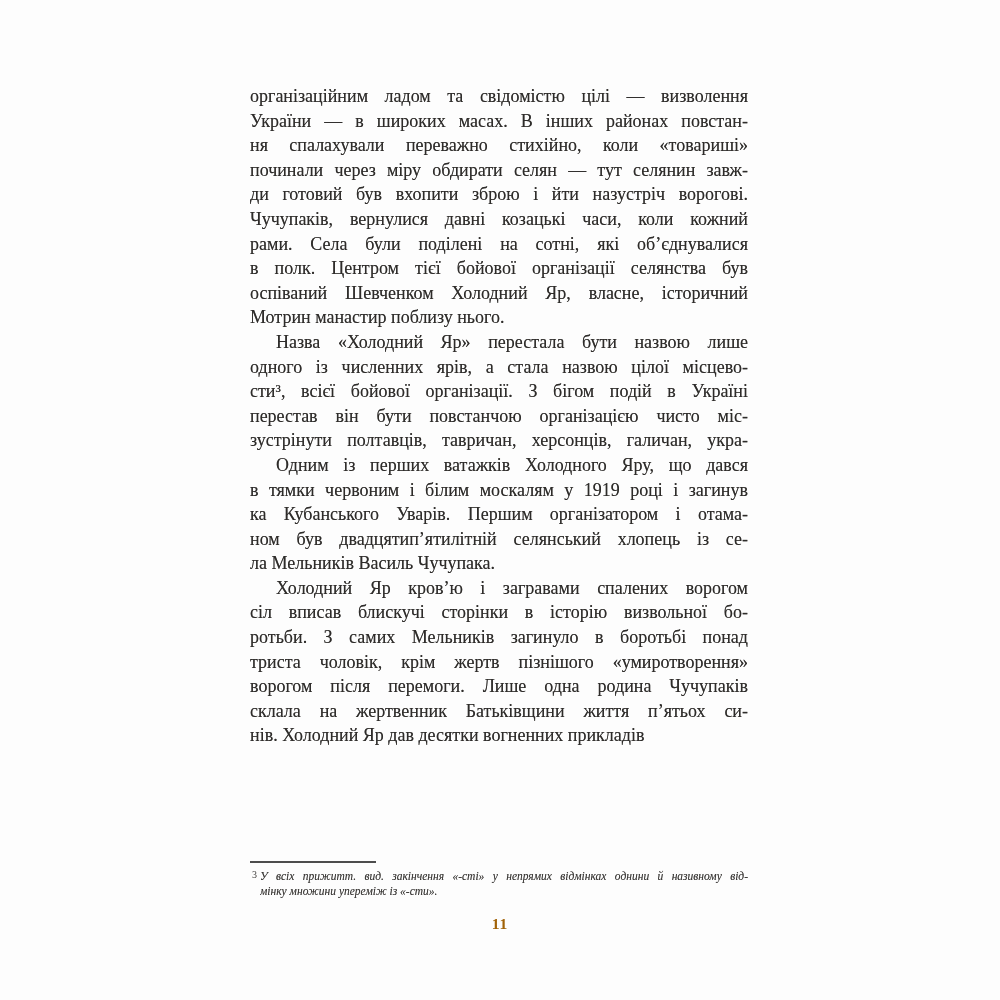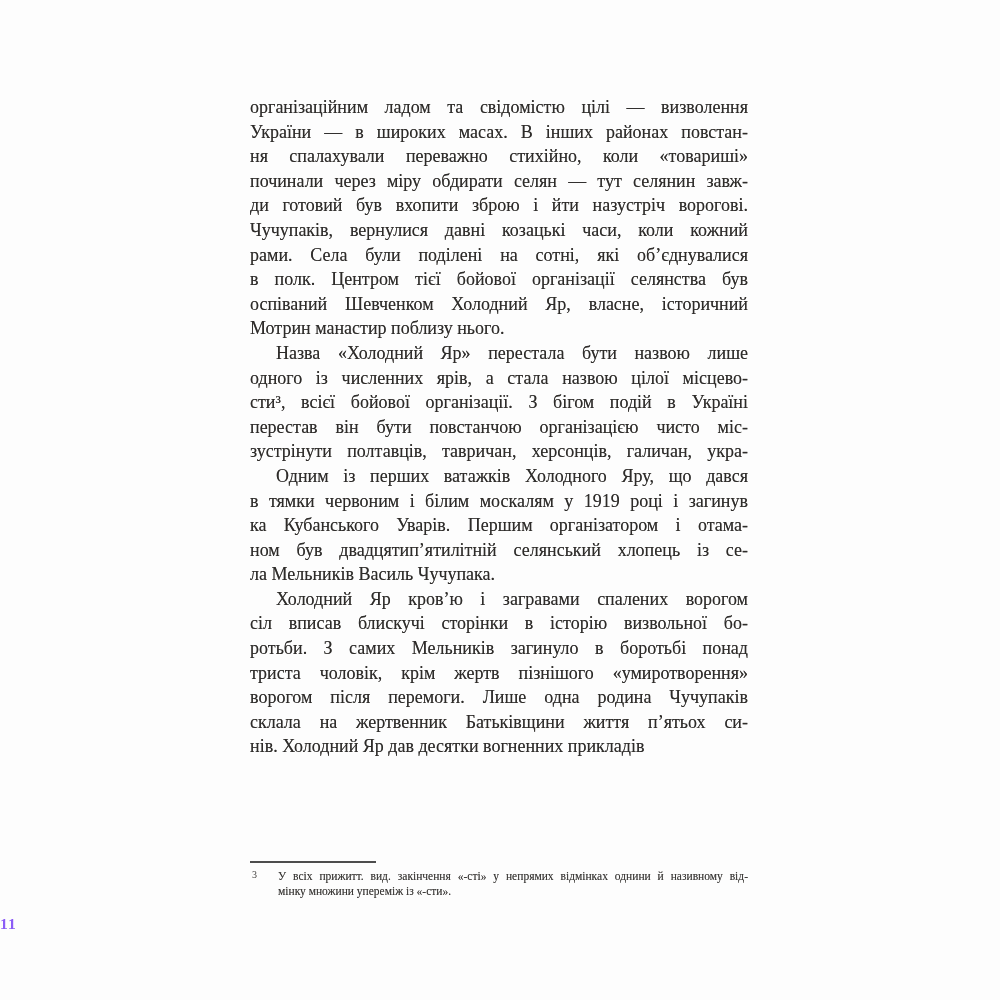--- a/index.html
+++ b/index.html
@@ -12,21 +12,21 @@
     width: 1000px;
     height: 1000px;
     background: #fdfdfd;
     font-family: "Liberation Serif", serif;
     color: #2e2c2a;
     overflow: hidden;
   }
   .text-block {
     position: absolute;
     left: 250px;
-    top: 95px;
+    top: 84px;
     width: 498px;
   }
   .para {
     margin: 0;
     padding: 0;
   }
   .line {
     font-size: 18px;
     line-height: 24.6px;
     text-align: justify;
@@ -59,44 +59,46 @@
   }
   .fn-marker {
     position: absolute;
     left: 2px;
     top: 0px;
     font-size: 10px;
     line-height: 12px;
     color: #3a3836;
   }
   .fn-lines {
-    margin-left: 28px;
+    margin-left: 10px;
+    font-style: italic;
   }
   .fn-line {
     font-size: 11.5px;
     line-height: 15px;
     text-align: justify;
     text-align-last: justify;
     color: #3a3836;
     overflow: hidden;
     max-height: 15px;
     text-shadow: 0 0 0.4px rgba(58,56,54,0.5);
   }
   .fn-line.last {
     text-align-last: left;
   }
   .page-number {
     position: absolute;
     left: 0;
     top: 915px;
     width: 1000px;
+    text-align: center;
     font-size: 15.5px;
     font-weight: bold;
     letter-spacing: 1px;
-    color: #8b5cf6;
+    color: #a16207;
   }
 </style>
 </head>
 <body>
 
 <div class="scan-page">
 
   <div class="text-block">
       <div class="para">
         <div class="line">організаційним ладом та свідомістю цілі — визволення</div>

